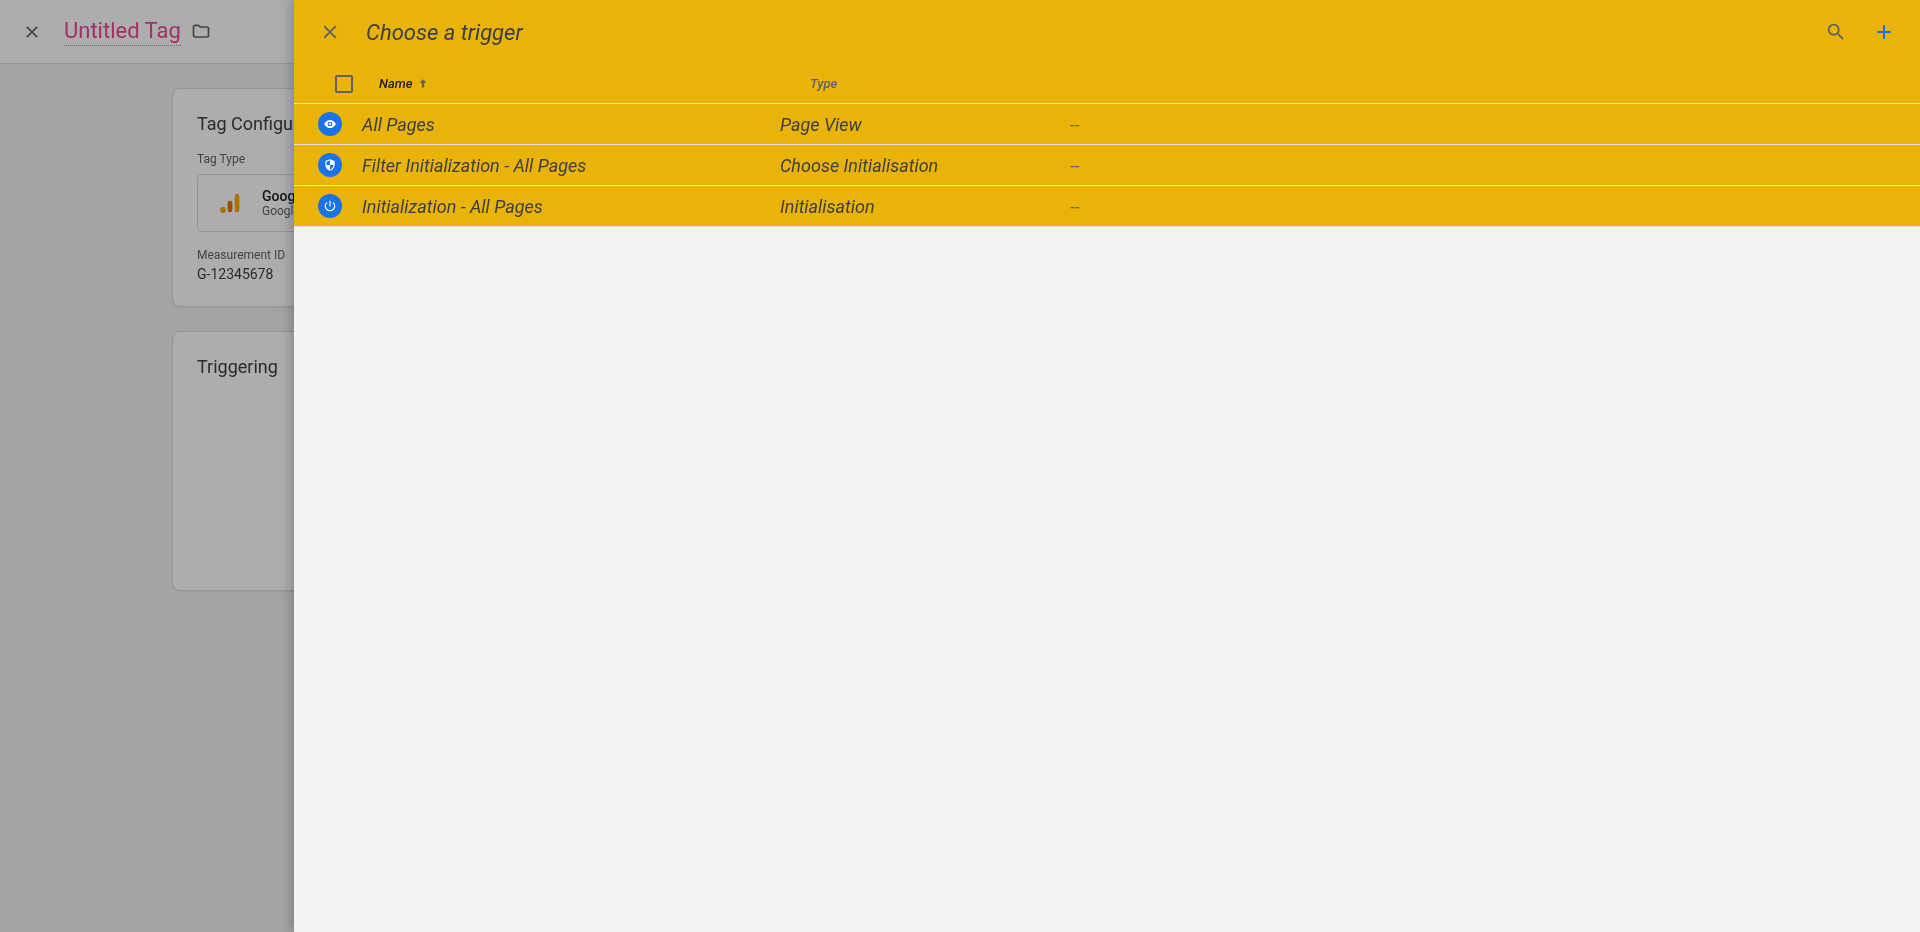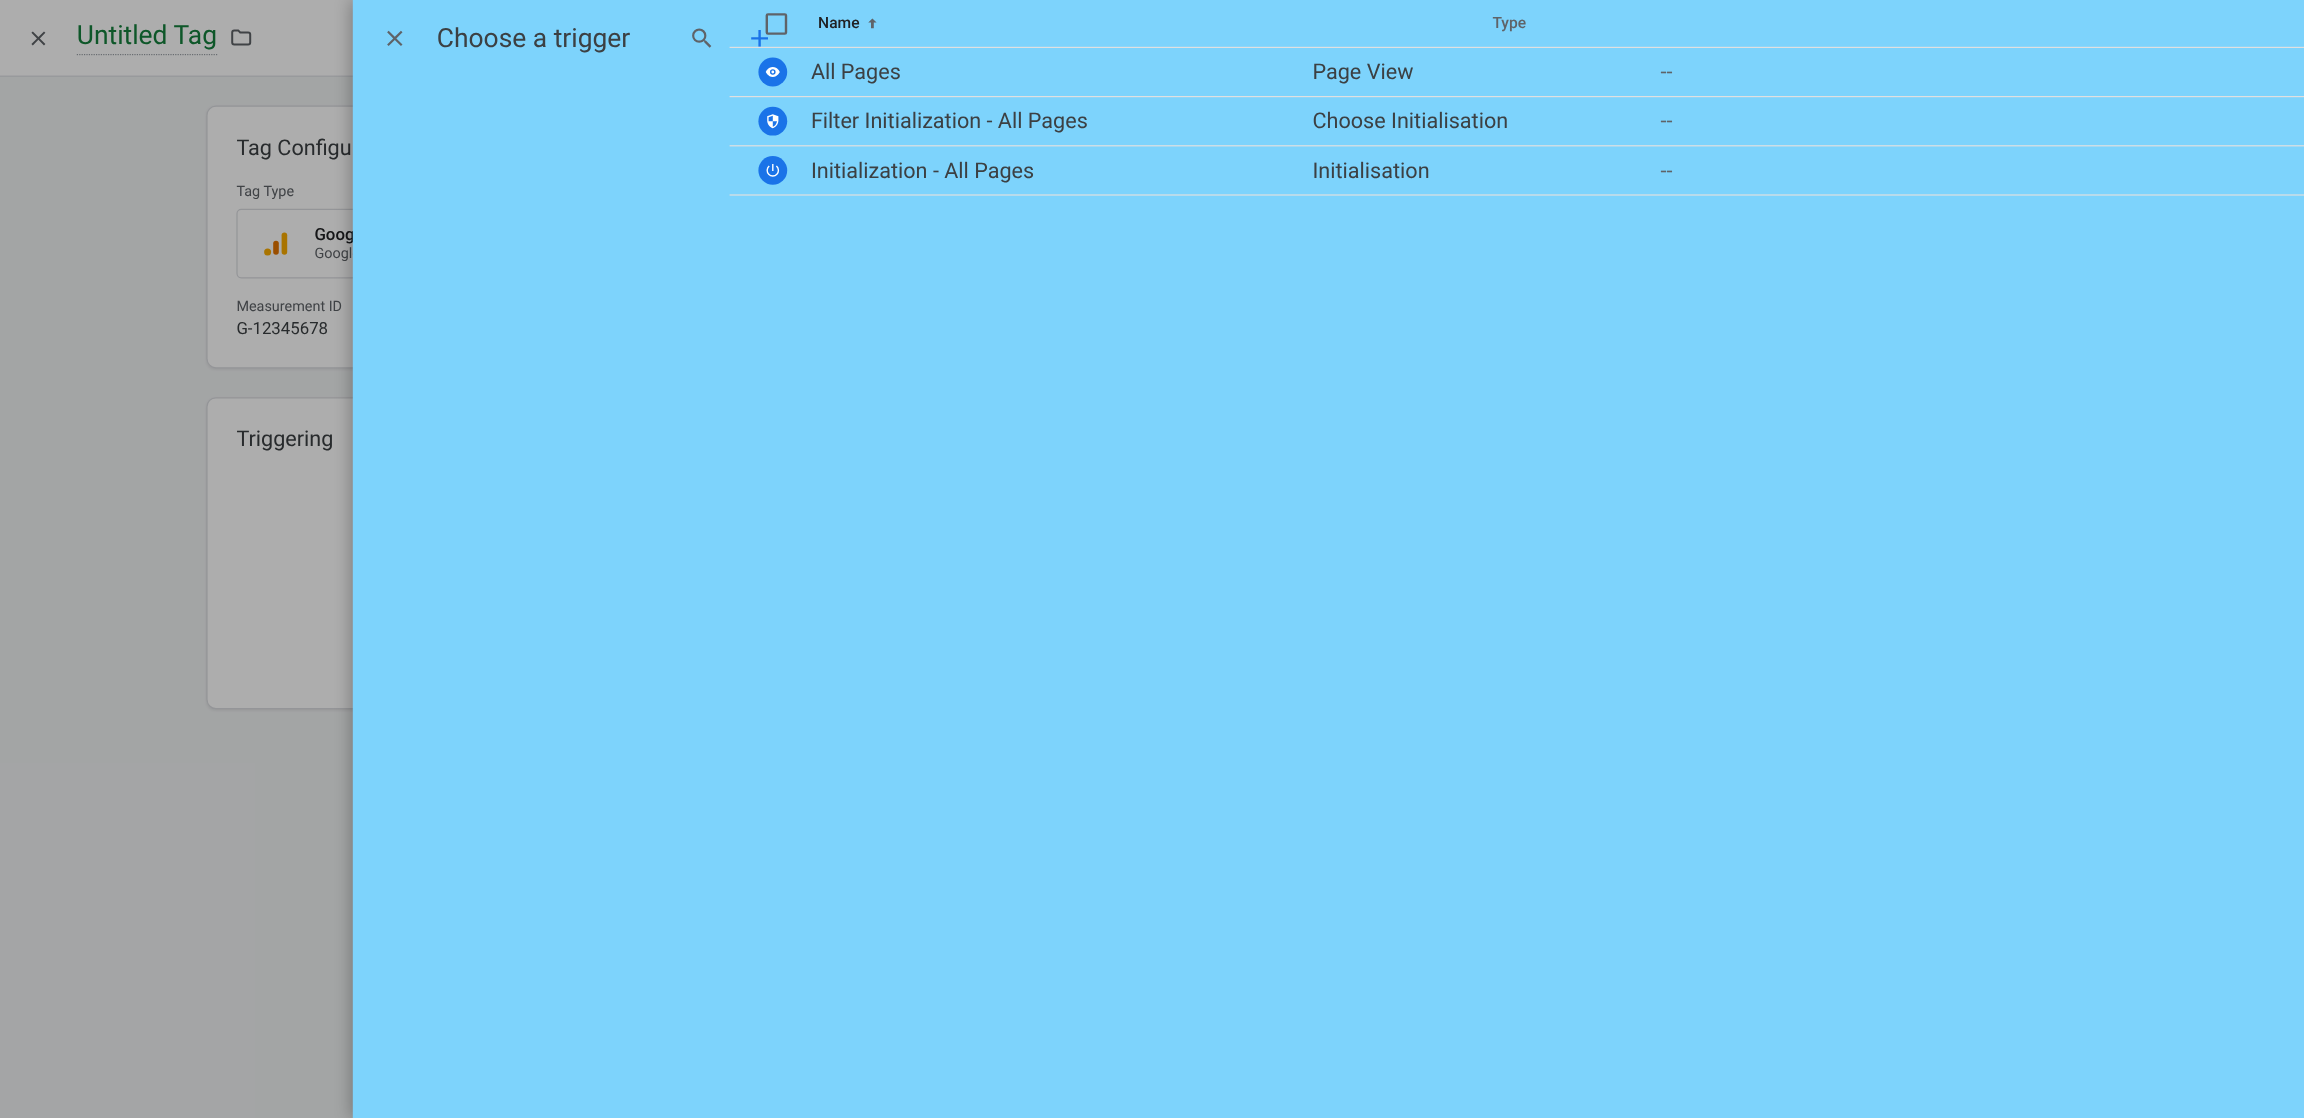--- a/index.html
+++ b/index.html
@@ -6,49 +6,49 @@
   html, body { width: 100%; height: 100%; font-family: Roboto, Arial, sans-serif; background: #fff; color: #202124; }
   body { position: relative; width: 1920px; height: 932px; overflow: hidden; }
 
   
   .bg-layer { position: absolute; inset: 0; background: #f1f3f4; }
   .bg-scrim { position: absolute; inset: 0; background: rgba(0,0,0,0.32); }
 
   .bg-topbar { position: absolute; top: 0; left: 0; right: 0; height: 64px; background: #fff; border-bottom: 1px solid #dadce0; display: flex; align-items: center; padding: 0 20px; gap: 20px; }
   .bg-close { width: 24px; height: 24px; color: #5f6368; display: flex; align-items: center; justify-content: center; }
   .bg-title-wrap { display: flex; align-items: center; gap: 10px; }
-  .bg-title { font-size: 22px; color: #15803d; border-bottom: 1px dotted #9aa0a6; padding-bottom: 2px; }
+  .bg-title { font-size: 22px; color: #ec4899; border-bottom: 1px dotted #9aa0a6; padding-bottom: 2px; }
   .bg-folder { width: 20px; height: 20px; color: #5f6368; }
 
   .bg-content { position: absolute; top: 88px; left: 172px; width: 1056px; }
   .card { background: #fff; border: 1px solid #dadce0; border-radius: 8px; padding: 24px; margin-bottom: 24px; box-shadow: 0 1px 2px rgba(60,64,67,.08); }
   .card h2 { font-size: 18px; font-weight: 400; color: #3c4043; margin-bottom: 18px; }
   .tag-type-label { font-size: 12px; color: #5f6368; margin-bottom: 8px; }
   .tag-type-row { display: flex; align-items: center; gap: 16px; border: 1px solid #dadce0; border-radius: 4px; padding: 12px 16px; width: 100%; }
   .tag-type-icon { width: 32px; height: 32px; display: flex; align-items: center; justify-content: center; }
   .tag-type-name { font-size: 14px; font-weight: 500; color: #202124; }
   .tag-type-sub { font-size: 12px; color: #5f6368; }
   .measure-label { font-size: 12px; color: #5f6368; margin-top: 16px; }
   .measure-val { font-size: 14px; color: #3c4043; margin-top: 4px; }
   .trigger-card { min-height: 260px; }
 
   
-  .panel { position: absolute; top: 0; right: 0; bottom: 0; left: 294px; background: #7dd3fc; box-shadow: -2px 0 12px rgba(0,0,0,.25); display: flex; flex-direction: row; }
+  .panel { position: absolute; top: 0; right: 0; bottom: 0; left: 294px; background: #eab308; box-shadow: -2px 0 12px rgba(0,0,0,.25); display: flex; flex-direction: column; font-style: italic; }
   .panel-header { height: 64px; display: flex; align-items: center; padding: 0 24px; gap: 24px; }
   .panel-close { width: 24px; height: 24px; color: #5f6368; display:flex; align-items:center; justify-content:center; cursor:pointer; }
   .panel-title { font-size: 22px; color: #3c4043; flex: 0 0 auto; }
   .panel-title { flex-grow: 0; }
   .panel-spacer { flex: 1; }
   .panel-actions { display: flex; align-items: center; gap: 24px; }
   .icon-btn { width: 24px; height: 24px; display:flex; align-items:center; justify-content:center; cursor:pointer; }
   .icon-search { color: #5f6368; }
   .icon-add { color: #1a73e8; }
 
   .table { width: 100%; }
-  .thead { display: flex; align-items: center; height: 40px; padding: 0 30px; border-bottom: 1px solid #e0e0e0; color: #5f6368; font-size: 13px; font-weight: 500; text-align: center; }
+  .thead { display: flex; align-items: center; height: 40px; padding: 0 41px; border-bottom: 1px solid #e0e0e0; color: #5f6368; font-size: 13px; font-weight: 500; }
   .col-check { width: 44px; display:flex; align-items:center; }
   .col-name { flex: 0 0 418px; display: flex; align-items: center; gap: 4px; color: #202124; font-weight: 500;}
   .col-type { flex: 0 0 290px; margin-left: 13px; }
   .col-filter { flex: 1; }
   .sort-icon { width: 14px; height: 14px; color: #5f6368; }
 
   .trow { display: flex; align-items: center; height: 41px; padding: 0 24px; border-bottom: 1px solid #e0e0e0; font-size: 18px; color: #3c4043; cursor: pointer; }
   .row-icon { width: 24px; height: 24px; border-radius: 50%; background: #1a73e8; display:flex; align-items:center; justify-content:center; color:#fff; margin-right: 20px; }
   .row-icon svg { width: 14px; height: 14px; }
   .row-name { flex: 0 0 418px; display:flex; align-items:center; }

